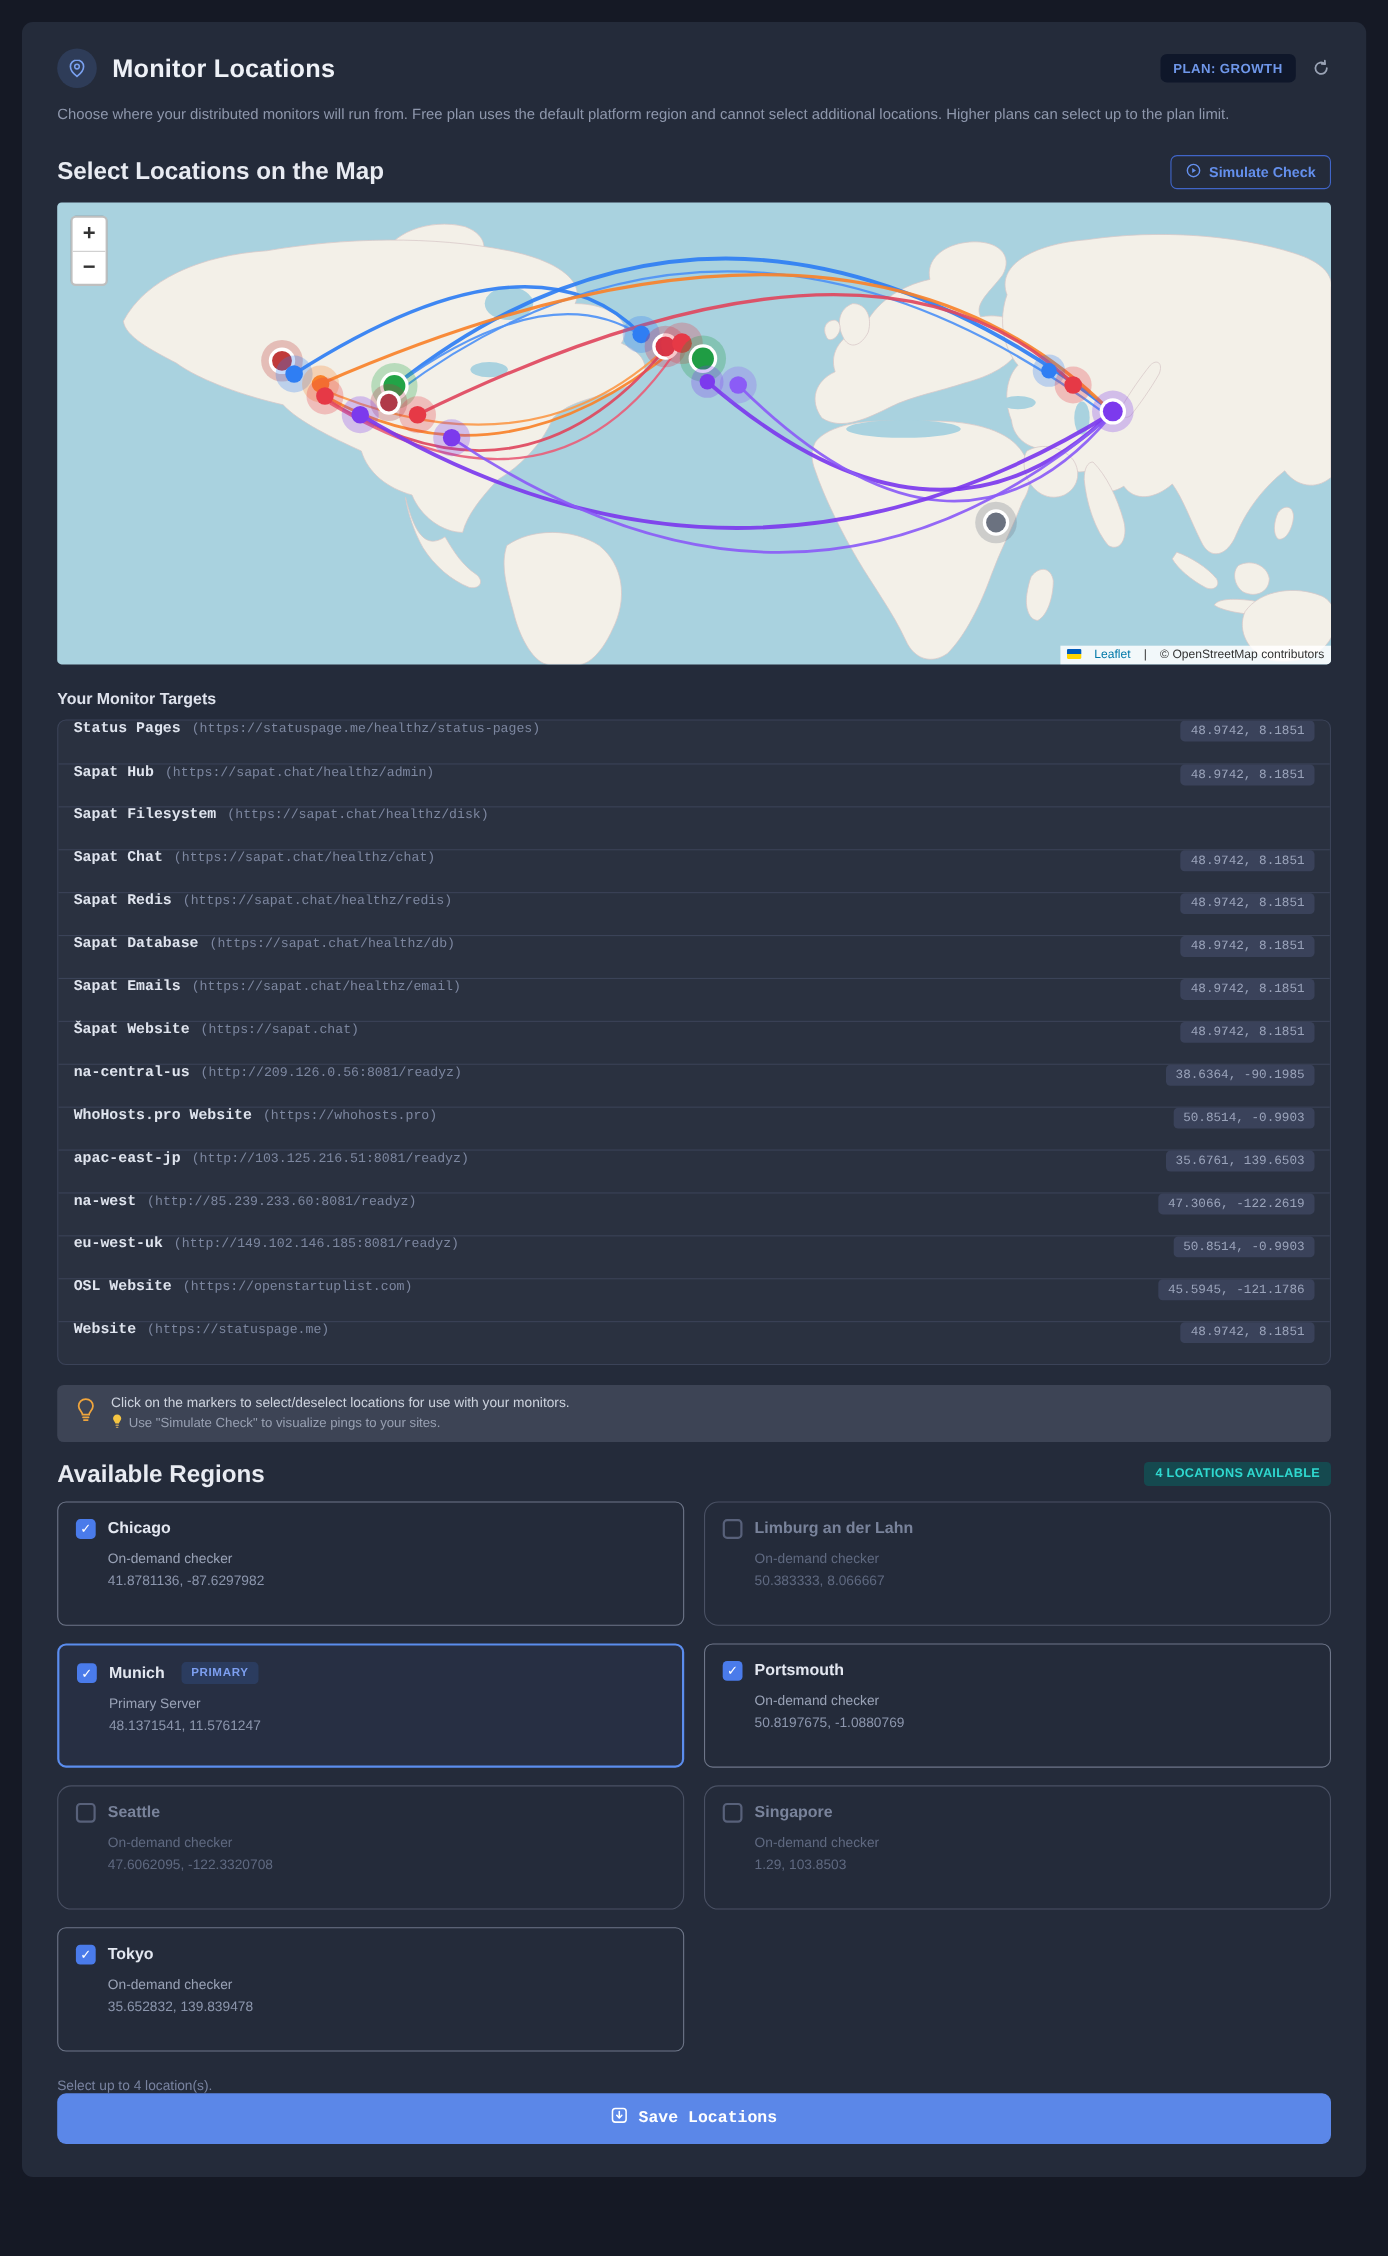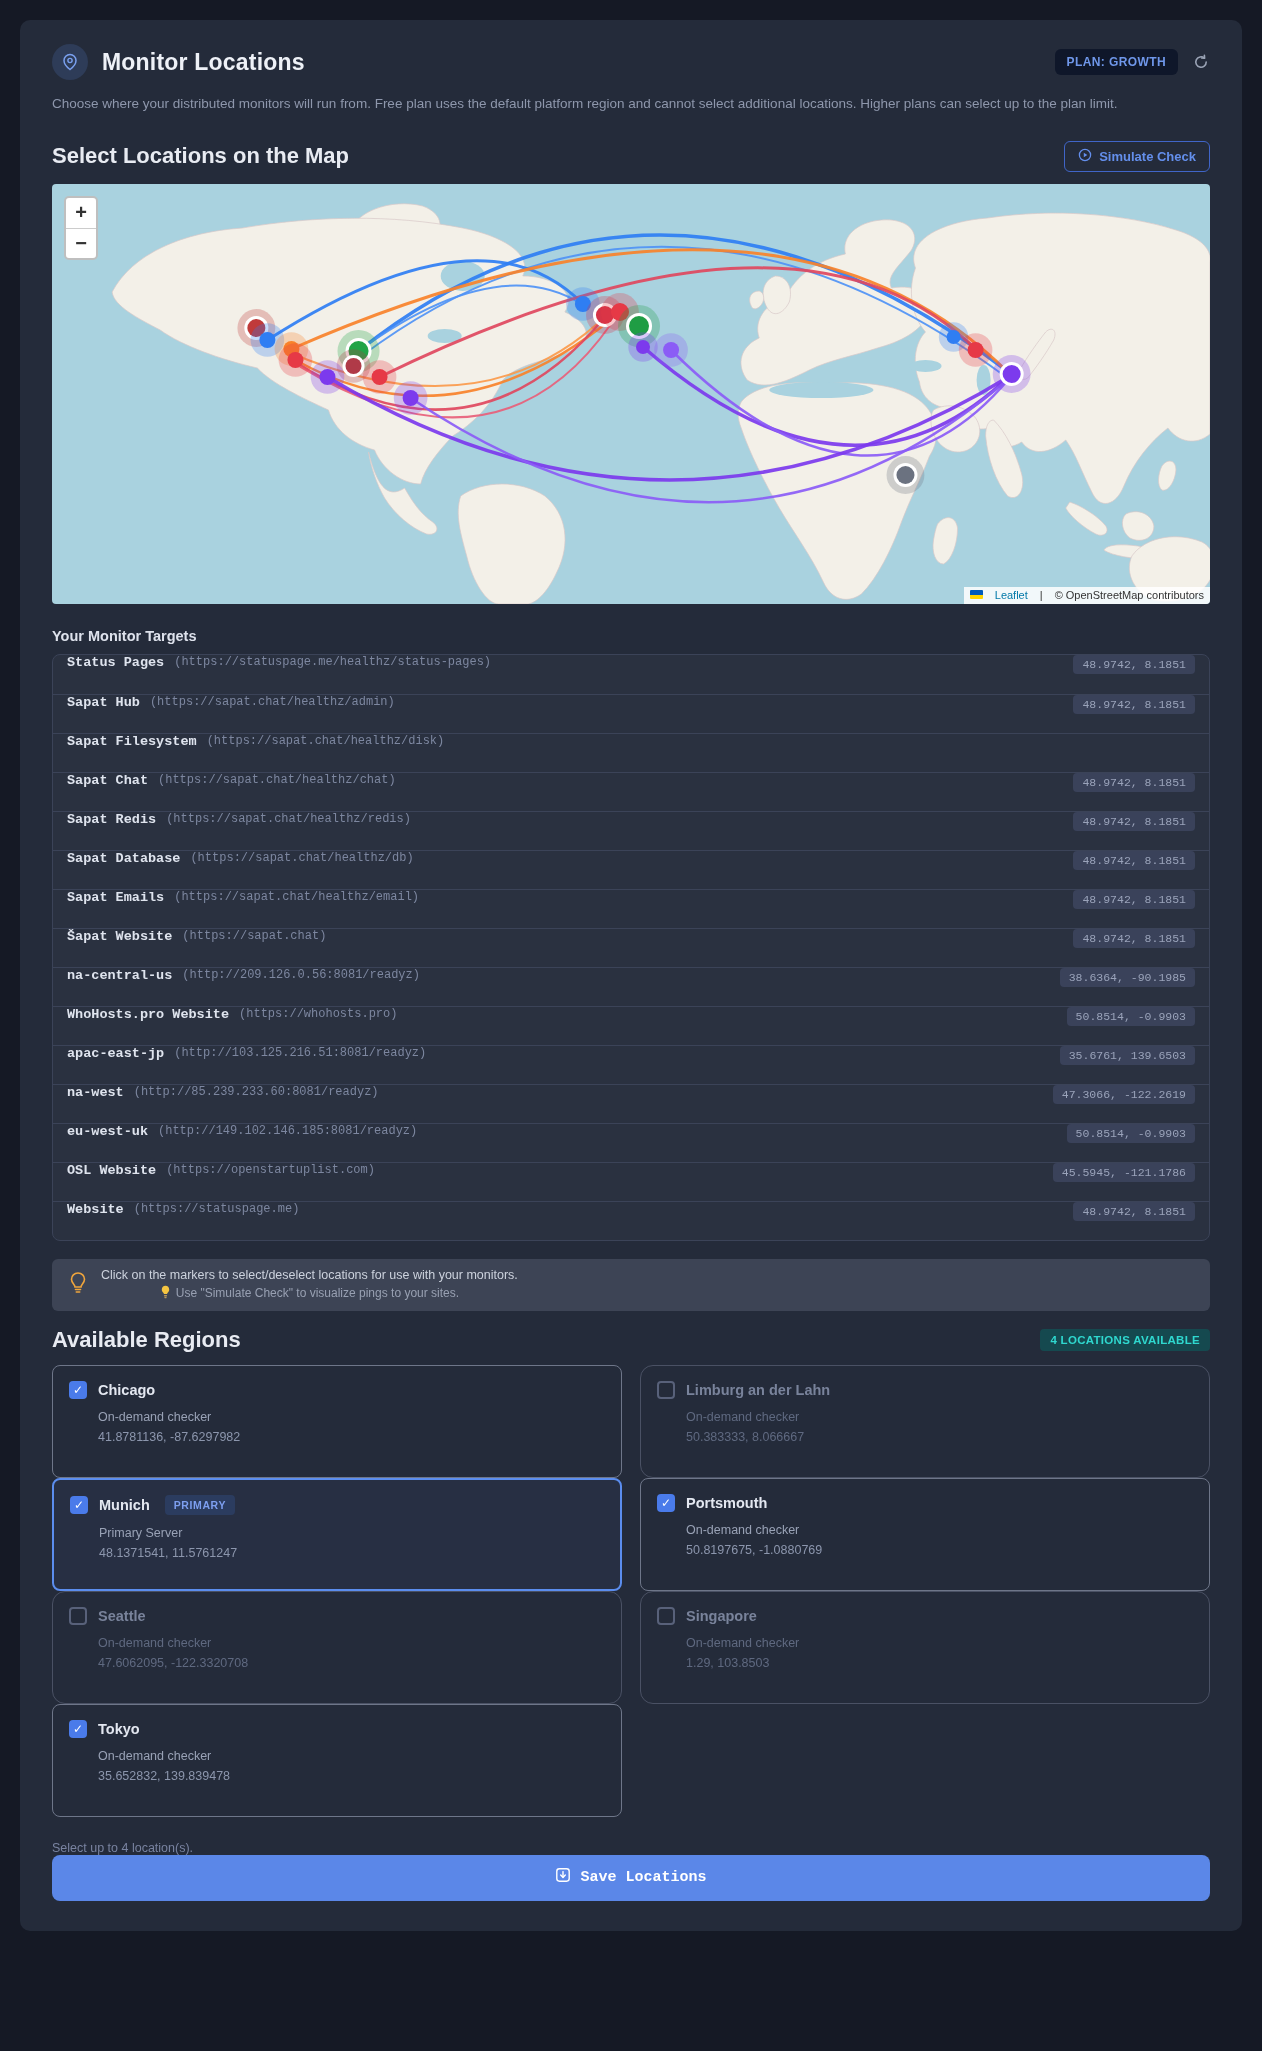--- a/index.html
+++ b/index.html
@@ -36,27 +36,27 @@
   .targets-heading { margin-top:24px; font-size:14.5px; font-weight:700; color:#dee2ec; }
   .targets-list { margin-top:10px; border:1px solid #3b4358; border-radius:8px; overflow:hidden; background:#2a3140; }
   .target-row { display:flex; align-items:flex-start; height:39px; padding:0 14px;font-family:Liberation Mono, monospace; }
   .target-row + .target-row { border-top:1px solid #3b4358; }
   .t-name { font-size:13.5px; font-weight:700; color:#dfe4ee; white-space:nowrap; }
   .t-url { margin-left:10px; font-size:12px; color:#7d87a0; white-space:nowrap; }
   .t-coords { margin-left:auto; background:#3a425a; color:#9aa3ba; font-size:11.5px; padding:3px 9px; border-radius:4px; white-space:nowrap; }
 
   
   .tip { margin-top:18px; background:#3d4455; border-radius:6px; padding:9px 16px; display:flex; align-items:center; gap:13px; min-height:50px; }
-  .tip-lines { display:flex; flex-direction:column; gap:3px;align-items:center; }
+  .tip-lines { display:flex; flex-direction:column; gap:3px; }
   .tip-line1 { font-size:12.5px; color:#ccd2dd; }
   .tip-line2 { font-size:12px; color:#98a0b2; display:flex; align-items:center; gap:5px; }
 
   
   .avail-badge { background:#15494f; color:#2fd8cf; font-size:11.5px; font-weight:700; letter-spacing:.3px; padding:5px 10px; border-radius:4px; }
-  .cards { margin-top:12px; display:grid; grid-template-columns:1fr 1fr; gap:0 18px; }
+  .cards { margin-top:12px; display:grid; grid-template-columns:1fr 1fr; gap:16px 18px; }
   .region-card { border:1px solid #6e7689; border-radius:8px; padding:15px 16px 18px; min-height:113px; cursor:pointer; }
   .region-card.primary { border:2px solid #5b8dee; background:rgba(91,141,238,.05); }
   .region-card.disabled { border-color:#4a5164; cursor:default;border-radius:13px; }
   .cr-top { display:flex; align-items:center; gap:11px; }
   .cb { width:18px; height:18px; border-radius:4px; flex:0 0 auto; cursor:pointer; }
   .cb.checked { background:#4a7bea; color:#fff; display:flex; align-items:center; justify-content:center; font-size:12px; font-weight:700; }
   .cb.checked::after { content:"✓"; }
   .cb.un { border:2px solid #58617a; background:transparent; }
   .cr-name { font-size:14.5px; font-weight:600; color:#e3e7f0; }
   .region-card.disabled .cr-name { color:#79839b; }

